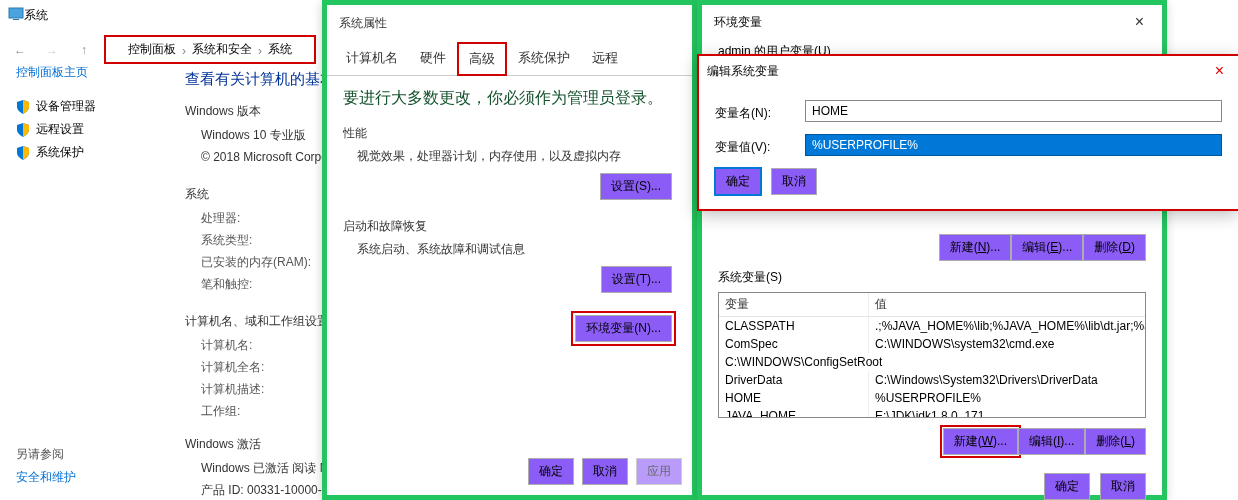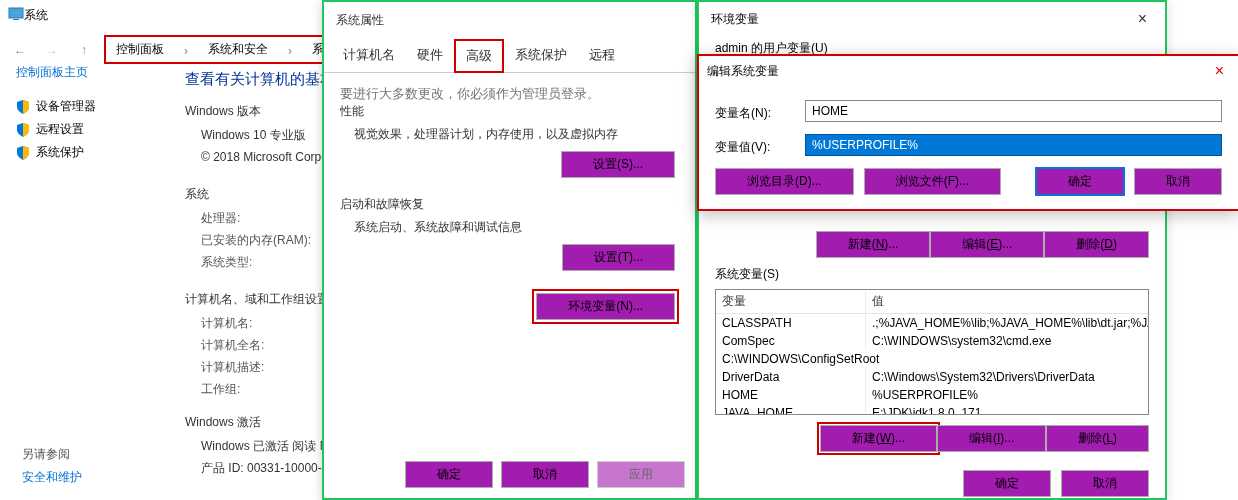--- a/index.html
+++ b/index.html
@@ -1,49 +1,49 @@
 <!DOCTYPE html>
 <html><head>
 <meta charset="utf-8">
 <style>
 *{box-sizing:border-box;margin:0;padding:0;font-family:"Microsoft YaHei","Segoe UI",sans-serif;font-size:12px;color:#000}
 body{width:1238px;height:500px;background:#fff;position:relative;overflow:hidden}
-.win{position:absolute;background:#fff;border:2px solid #22c55e}
+.win{position:absolute;background:#fff;border:5px solid #22c55e}
 .titlebar{display:flex;align-items:center;padding:6px 8px;font-size:12px}
 .tb-icon svg{width:16px;height:16px}
 .nav-row{display:flex;align-items:center;padding:4px 8px;gap:8px}
 .nav-arrow{width:24px;height:24px;display:flex;align-items:center;justify-content:center;color:#888}
-.breadcrumb{border:2px solid #d00000;padding:4px 10px;display:flex;align-items:flex-end;gap:20px}
+.breadcrumb{border:2px solid #d00000;padding:4px 22px;display:flex;align-items:flex-end;gap:6px}
 .sep{color:#888}
 .left-pane{position:absolute;left:16px;top:64px;width:150px}
 .left-pane .home{color:#006fd6;font-size:12px;margin-bottom:14px;display:block}
 .left-pane .item{display:flex;align-items:center;gap:6px;padding:3px 0;font-size:12px;color:#006fd6}
 .shield{width:14px;height:14px}
 .hl-adv{border:1px solid #d00000;padding:2px 4px}
 .content{position:absolute;left:185px;top:70px}
 .h1{color:#003399;font-size:15px;margin-bottom:14px}
 .sec-title{font-size:12px;color:#333;margin-top:10px;margin-bottom:4px}
 .indent{margin-left:16px;font-size:12px;color:#333;line-height:22px}
 .lbl{color:#555}
-.foot-links{position:absolute;left:22px;bottom:14px}
+.foot-links{position:absolute;left:16px;bottom:14px}
 .foot-links div{color:#006fd6;font-size:12px;margin-top:6px}
 
 
 .sysprop{left:322px;top:0;width:375px;height:500px;box-shadow:0 2px 10px rgba(0,0,0,.2)}
 .sysprop .title{padding:10px 12px;font-size:12px;color:#333}
 .tabs{display:flex;border-bottom:1px solid #ccc;padding:0 8px}
 .tab{padding:6px 10px;font-size:13px;color:#333;border:1px solid transparent;border-bottom:none;margin-bottom:-1px}
 .tab.active{border:1px solid #ccc;border-bottom:1px solid #fff;background:#fff}
 .tab.hl{border:2px solid #d00000}
 .sysprop .body{padding:12px 16px}
-.note{font-size:13px;color:#737373;}
+.note{font-size:16px;color:#14532d;margin-bottom:16px}
 .group{margin-bottom:18px}
 .group .gtitle{font-size:12px;color:#333;margin-bottom:6px}
 .group .gdesc{font-size:12px;color:#333;margin-left:14px;margin-bottom:8px}
-.btn{background:#a21caf;border:1px solid #adadad;padding:4px 31px;font-size:12px;cursor:pointer}
+.btn{background:#8b5cf6;border:1px solid #adadad;padding:4px 10px;font-size:12px;cursor:pointer}
 .right-btn{display:flex;justify-content:flex-end;margin-right:4px}
 .envbtn-wrap{display:flex;justify-content:flex-end;margin-top:4px}
 .envbtn-box{border:2px solid #d00000;padding:2px}
 .dlg-buttons{position:absolute;bottom:10px;right:10px;display:flex;gap:8px}
 
 
 .envwin{left:697px;top:0;width:470px;height:500px;box-shadow:0 2px 10px rgba(0,0,0,.15)}
 .envwin .ev-title{padding:8px 12px;font-size:12px;display:flex;justify-content:space-between;align-items:center}
 .close-x{font-size:16px;color:#333;padding:0 6px}
 .uvlabel{padding:4px 16px;font-size:12px}
@@ -126,22 +126,23 @@
     </div>
   </div>
 
   <div class="content">
     <div class="h1">查看有关计算机的基本</div>
     <div class="sec-title">Windows 版本</div>
     <div class="indent">Windows 10 专业版</div>
     <div class="indent">© 2018 Microsoft Corpo</div>
     <div class="sec-title" style="margin-top:18px">系统</div>
     <div class="indent lbl">处理器:</div>
+    <div class="indent lbl">系统类型:</div>
     <div class="indent lbl">已安装的内存(RAM):</div>
-    <div class="indent lbl">系统类型:</div>
+    <div class="indent lbl">笔和触控:</div>
     <div class="sec-title" style="margin-top:18px">计算机名、域和工作组设置</div>
     <div class="indent lbl">计算机名:</div>
     <div class="indent lbl">计算机全名:</div>
     <div class="indent lbl">计算机描述:</div>
     <div class="indent lbl">工作组:</div>
     <div class="sec-title" style="margin-top:14px">Windows 激活</div>
     <div class="indent">Windows 已激活   阅读 M</div>
     <div class="indent">产品 ID: 00331-10000-00</div>
   </div>
 
@@ -260,23 +261,19 @@
   <div class="ed-body">
     <div class="frow">
       <div class="flabel">变量名(N):</div>
       <input class="finput" value="HOME" style="">
     </div>
     <div class="frow">
       <div class="flabel">变量值(V):</div>
       <input class="finput sel" value="%USERPROFILE%" style="">
     </div>
     <div class="ed-btns">
-      <div class="ed-left">
-        <button class="btn">浏览目录(D)...</button>
-        <button class="btn">浏览文件(F)...</button>
-      </div>
       <div class="ed-right">
         <button class="btn primary">确定</button>
         <button class="btn">取消</button>
       </div>
     </div>
   </div>
 </div>
 
 </body></html>

